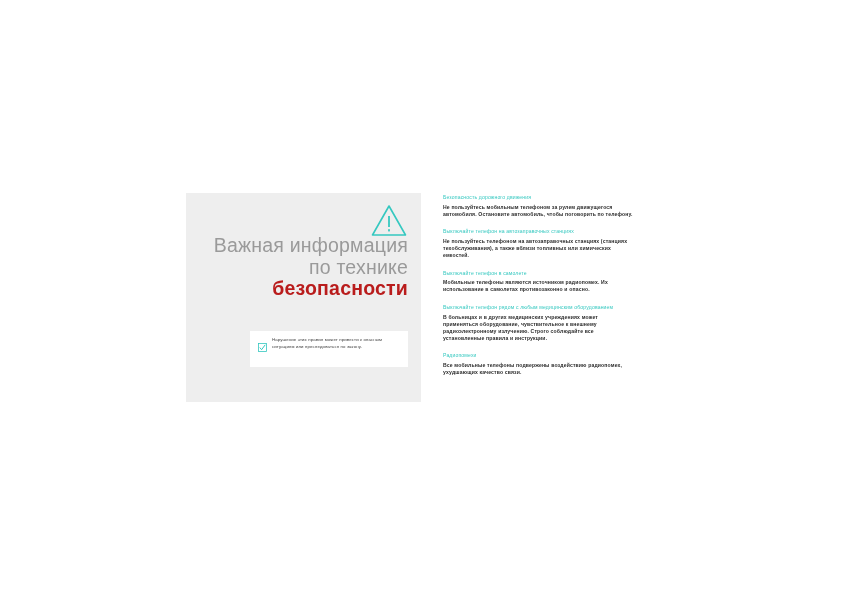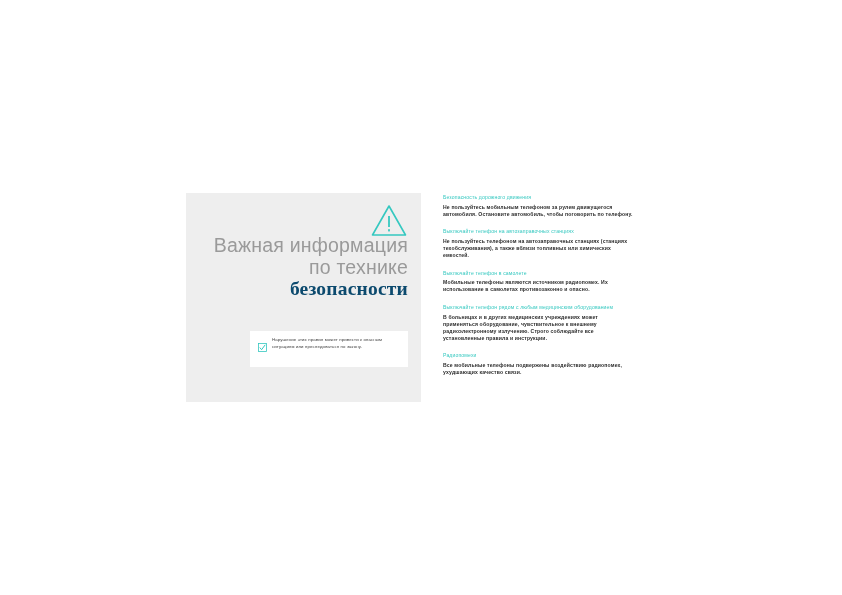--- a/index.html
+++ b/index.html
@@ -44,23 +44,22 @@
     width: 210px;
     text-align: right;
     color: #9a9a9a;
     font-size: 19.5px;
     line-height: 21.5px;
     font-weight: normal;
     letter-spacing: 0.2px;
   }
   #headline .strong {
     display: block;
-    color: #0c4a6e;
+    color: #b91c1c;
     font-weight: bold;
-    font-family: Liberation Serif, serif;
   }
 
   #note-box {
     position: absolute;
     left: 64px;
     top: 138px;
     width: 158px;
     height: 36px;
     background: #ffffff;
     padding: 6px 8px 6px 8px;

